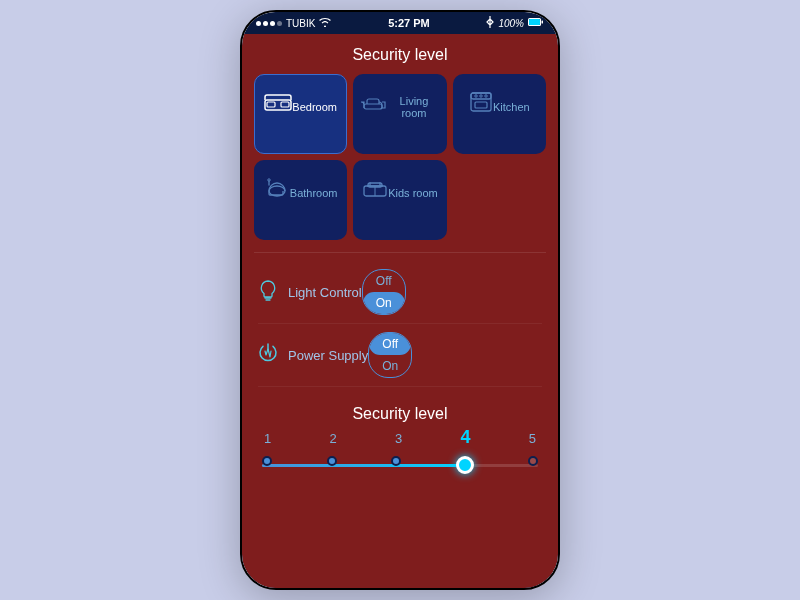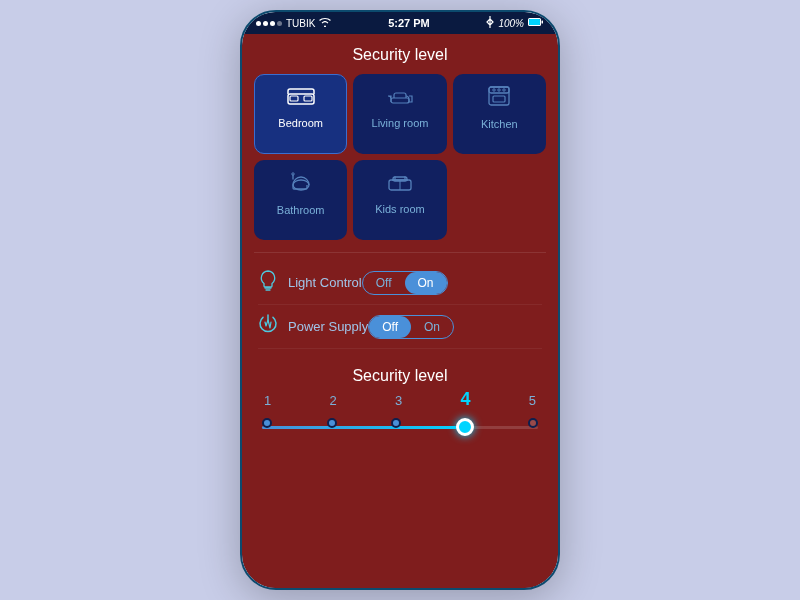--- a/index.html
+++ b/index.html
@@ -13,21 +13,21 @@
       font-family: -apple-system, 'Helvetica Neue', Arial, sans-serif;
     }
     .phone {
       width: 320px;
       height: 580px;
       background: #fff;
       border-radius: 36px;
       box-shadow: 0 8px 40px rgba(0,0,0,0.25);
       overflow: hidden;
       position: relative;
-      border: 2px solid #0c4a6e;
+      border: 2px solid #000000;
     }
     .phone-inner {
       width: 100%;
       height: 100%;
       background: #0d1f4e;
       border-radius: 34px;
       overflow: hidden;
       display: flex;
       flex-direction: column;
     }
@@ -77,21 +77,21 @@
     .room-grid {
       display: grid;
       grid-template-columns: repeat(3, 1fr);
       gap: 6px;
       padding: 0 12px 10px;
     }
     .room-card {
       background: #112060;
       border-radius: 10px;
       display: flex;
-      flex-direction: column;
+      flex-direction: row;
       align-items: center;
       justify-content: center;
       padding: 10px 6px 24px;
       cursor: pointer;
       min-height: 80px;
     }
     .room-card.active {
       background: #173080;
       border: 1.5px solid #3a6ecf;
     }
@@ -109,21 +109,21 @@
     .control-row {
       display: flex;
       align-items: center;
       padding: 8px 0;
       border-bottom: 1px solid rgba(255,255,255,0.06);
     }
     .control-left { display: flex; align-items: center; gap: 10px; }
     .control-icon { font-size: 18px; color: #4ec9e0; }
     .control-label { color: #a0c4e8; font-size: 13px; }
     
-    .toggle-group { display: flex; border: 1.5px solid #4a90d9; border-radius: 20px; overflow: hidden; }
+    .toggle-group { display: flex; border: 1.5px solid #4a90d9; border-radius: 20px; overflow: hidden; flex-direction: column; }
     .toggle-btn {
       padding: 4px 13px;
       font-size: 12px;
       cursor: pointer;
       color: #7ab0d8;
       background: transparent;
       border: none;
       outline: none;
     }
     .toggle-btn.active {

